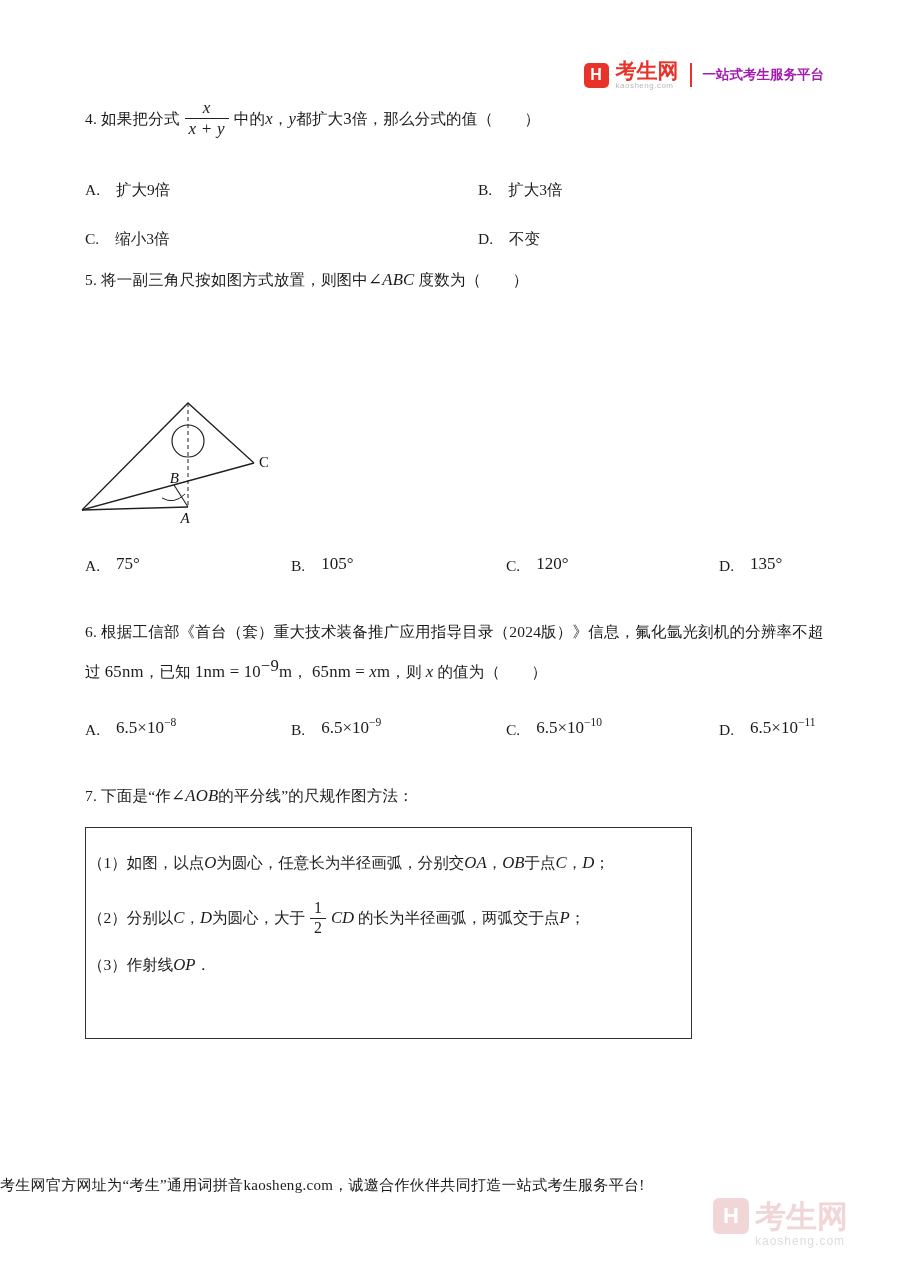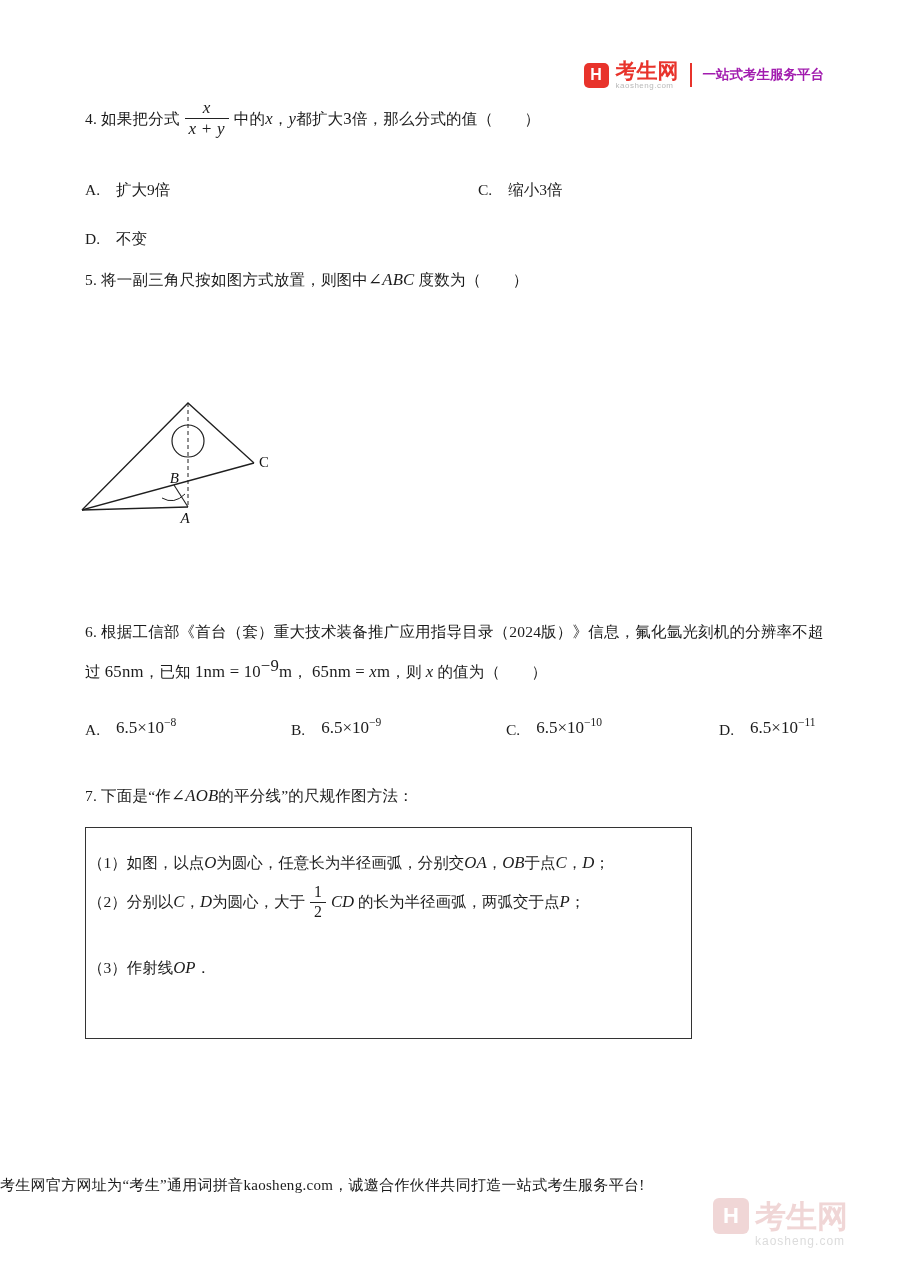--- a/index.html
+++ b/index.html
@@ -53,22 +53,22 @@
   .figure text { font-size:15px; fill:#111; font-family:"Liberation Serif",serif; }
   .figure .it { font-style:italic; }
 
   
   .qbox {
     position:absolute; top:827px; left:85px; width:607px; height:212px;
     border:1.2px solid #333; padding:12px 2px;
     font-size:15.5px; line-height:1.7;
   }
   .qbox .step1 { margin-top:9px; }
-  .qbox .step2 { margin-top:8px; }
-  .qbox .step3 { margin-top:31px; }
+  .qbox .step2 { margin-top:24px; }
+  .qbox .step3 { margin-top:12px; }
 
   
   .footer { position:absolute; top:1176px; left:0; width:100%; text-align:left; font-size:15px; letter-spacing:0.3px; }
 
   
   .wm { position:absolute; top:1198px; right:52px; display:grid; grid-template-columns:auto auto; column-gap:6px; align-items:center; }
   .wm-icon {
     width:36px; height:36px; background:#f0d6d6; border-radius:6px; grid-row:1;
     display:flex; align-items:center; justify-content:center;
     color:#fff; font-weight:bold; font-size:22px; font-family:"Liberation Sans",sans-serif;
@@ -96,20 +96,23 @@
   <div class="block" style="top:100px;"><span class="txt">4. 如果把分式</span><span class="frac mvar">
         <span class="num">x</span>
         <span class="den">x + y</span>
       </span><span class="txt">中的</span><span class="mvar">x</span><span class="txt">，</span><span class="mvar">y</span><span class="txt">都扩大</span><span class="math">3</span><span class="txt">倍，那么分式的值（　　）</span></div>
 
   <div class="opts opts2" style="top:180px;">
     <div class="opt">
       <span class="opt-label">A.</span><span class="opt-text">扩大9倍</span>
     </div>
     <div class="opt">
+      <span class="opt-label">B.</span><span class="opt-text">扩大3倍</span>
+    </div>
+    <div class="opt">
       <span class="opt-label">C.</span><span class="opt-text">缩小3倍</span>
     </div>
     <div class="opt">
       <span class="opt-label">D.</span><span class="opt-text">不变</span>
     </div>
   </div>
 
   <div class="block" style="top:266px;"><span class="txt">5. 将一副三角尺按如图方式放置，则图中</span><span class="mvar">∠ABC</span><span class="txt"> 度数为（　　）</span></div>
 
   <svg class="figure" width="190" height="135" viewBox="0 0 190 135">
@@ -118,20 +121,34 @@
     <path d="M4,117 L110,114" stroke-width="1.3"></path>
     <path d="M110,114 L96,92" stroke-width="1.1"></path>
     <path d="M110,10 L110,114" stroke-width="1" stroke-dasharray="4,3"></path>
     <circle cx="110" cy="48" r="16" stroke-width="1.2"></circle>
     <path d="M84,105 Q96,112 107,101" stroke-width="1"></path>
     <text x="181" y="74">C</text>
     <text x="101" y="90" text-anchor="end" class="it">B</text>
     <text x="107" y="130" text-anchor="middle" class="it">A</text>
   </svg>
 
+  <div class="opts opts4" style="top:556px;">
+    <div class="opt">
+      <span class="opt-label">A.</span><span class="opt-val math">75°</span>
+    </div>
+    <div class="opt">
+      <span class="opt-label">B.</span><span class="opt-val math">105°</span>
+    </div>
+    <div class="opt">
+      <span class="opt-label">C.</span><span class="opt-val math">120°</span>
+    </div>
+    <div class="opt">
+      <span class="opt-label">D.</span><span class="opt-val math">135°</span>
+    </div>
+  </div>
 
   <div class="block" style="top:612px; line-height:40px;"><span class="txt">6. 根据工信部《首台（套）重大技术装备推广应用指导目录（2024版）》信息，氟化氩光刻机的分辨率不超过 </span><span class="math">65nm</span><span class="txt">，已知 </span><span class="math">1nm = 10</span><sup class="math">−9</sup><span class="math">m</span><span class="txt">， </span><span class="math">65nm = </span><span class="mvar">x</span><span class="math">m</span><span class="txt">，则 </span><span class="mvar">x</span><span class="txt"> 的值为（　　）</span></div>
 
   <div class="opts opts4" style="top:720px;">
     <div class="opt">
       <span class="opt-label">A.</span><span class="opt-val math"><span>6.5×10</span><sup>−8</sup></span>
     </div>
     <div class="opt">
       <span class="opt-label">B.</span><span class="opt-val math"><span>6.5×10</span><sup>−9</sup></span>
     </div>

